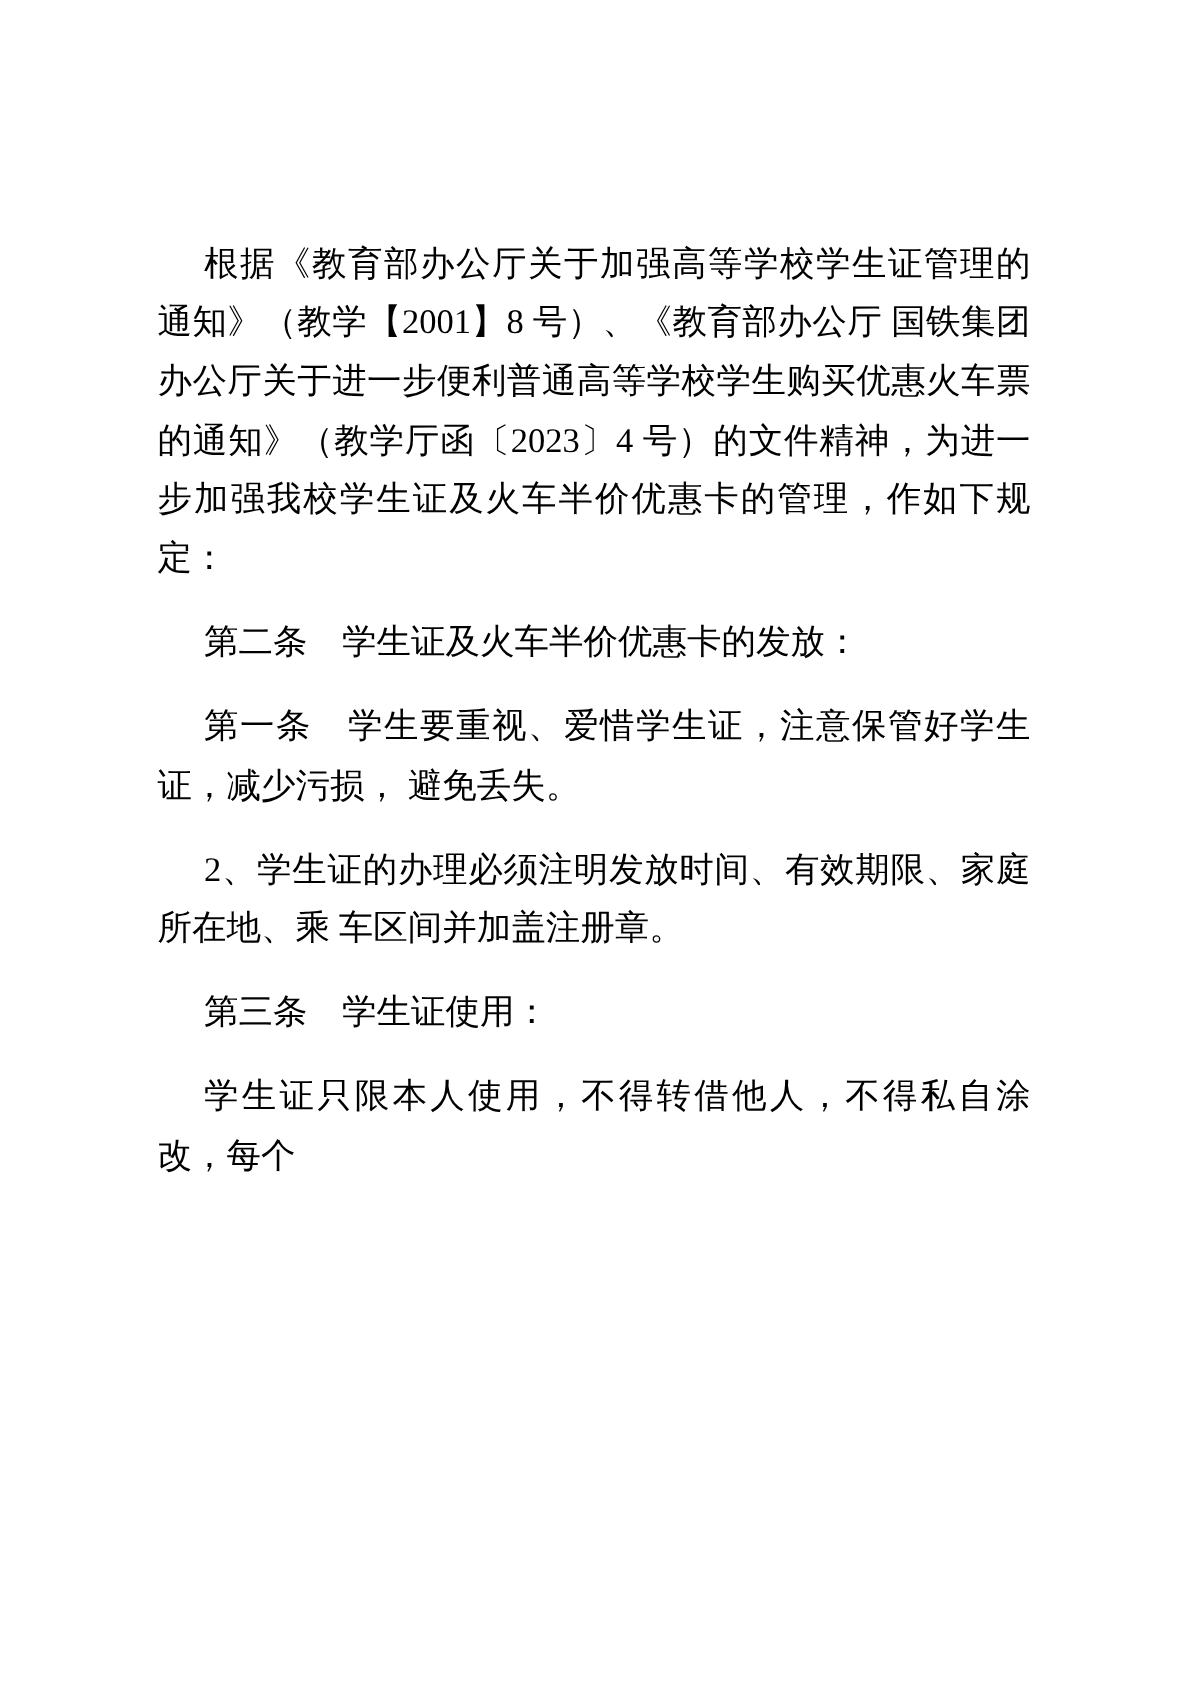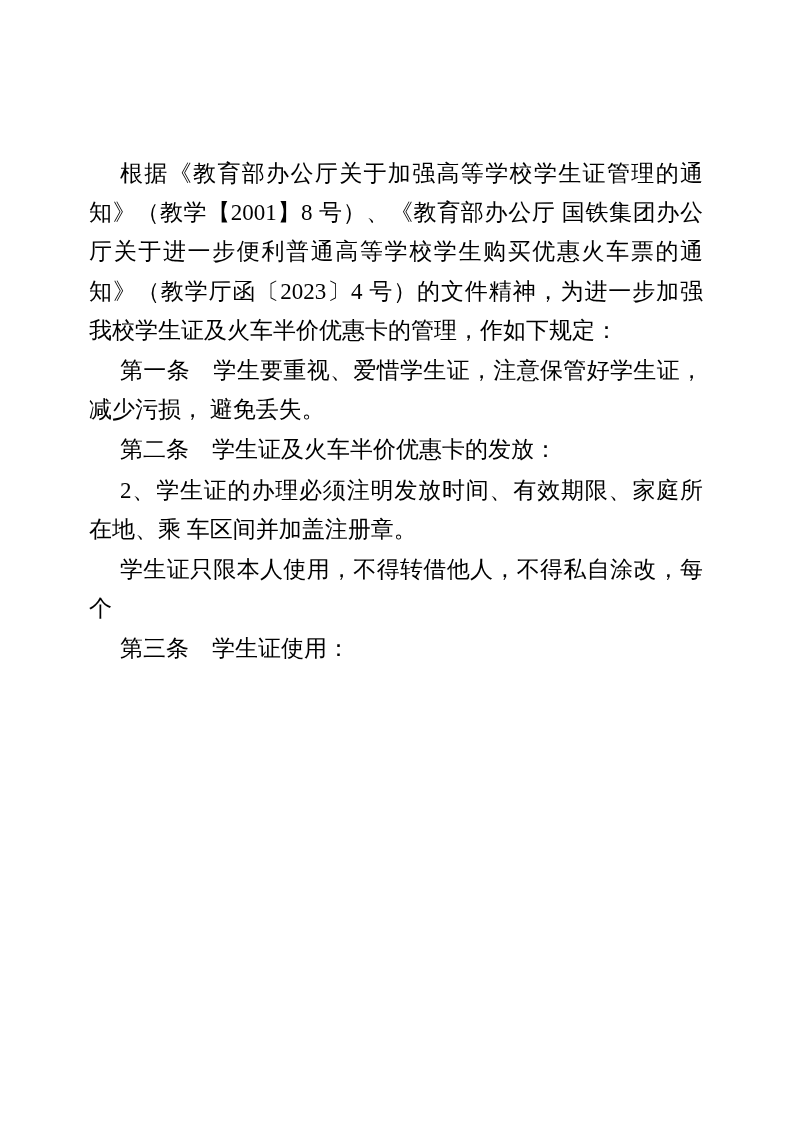--- a/index.html
+++ b/index.html
@@ -28,32 +28,32 @@
   .doc-body {
     margin-top: 15px;
     width: 616px;
     font-family: "Liberation Serif", "DejaVu Serif", serif;
     font-size: 23px;
     line-height: 39.2px;
     color: #000000;
     text-align: justify;
   }
   .doc-body p {
-    margin: 1px;
+    margin: 17px;
     padding: 0;
     text-indent: 31px;
   }
 </style>
 </head>
 <body>
 
 <div class="page">
   <div class="doc-title">
   </div>
   <div class="doc-body">
     <p>根据《教育部办公厅关于加强高等学校学生证管理的通知》（教学【2001】8 号）、《教育部办公厅 国铁集团办公厅关于进一步便利普通高等学校学生购买优惠火车票的通知》（教学厅函〔2023〕4 号）的文件精神，为进一步加强我校学生证及火车半价优惠卡的管理，作如下规定：</p>
+    <p>第二条　学生证及火车半价优惠卡的发放：</p>
     <p>第一条　学生要重视、爱惜学生证，注意保管好学生证，减少污损， 避免丢失。</p>
-    <p>第二条　学生证及火车半价优惠卡的发放：</p>
     <p>2、学生证的办理必须注明发放时间、有效期限、家庭所在地、乘 车区间并加盖注册章。</p>
+    <p>第三条　学生证使用：</p>
     <p>学生证只限本人使用，不得转借他人，不得私自涂改，每个</p>
-    <p>第三条　学生证使用：</p>
   </div>
 </div>
 
 </body></html>

